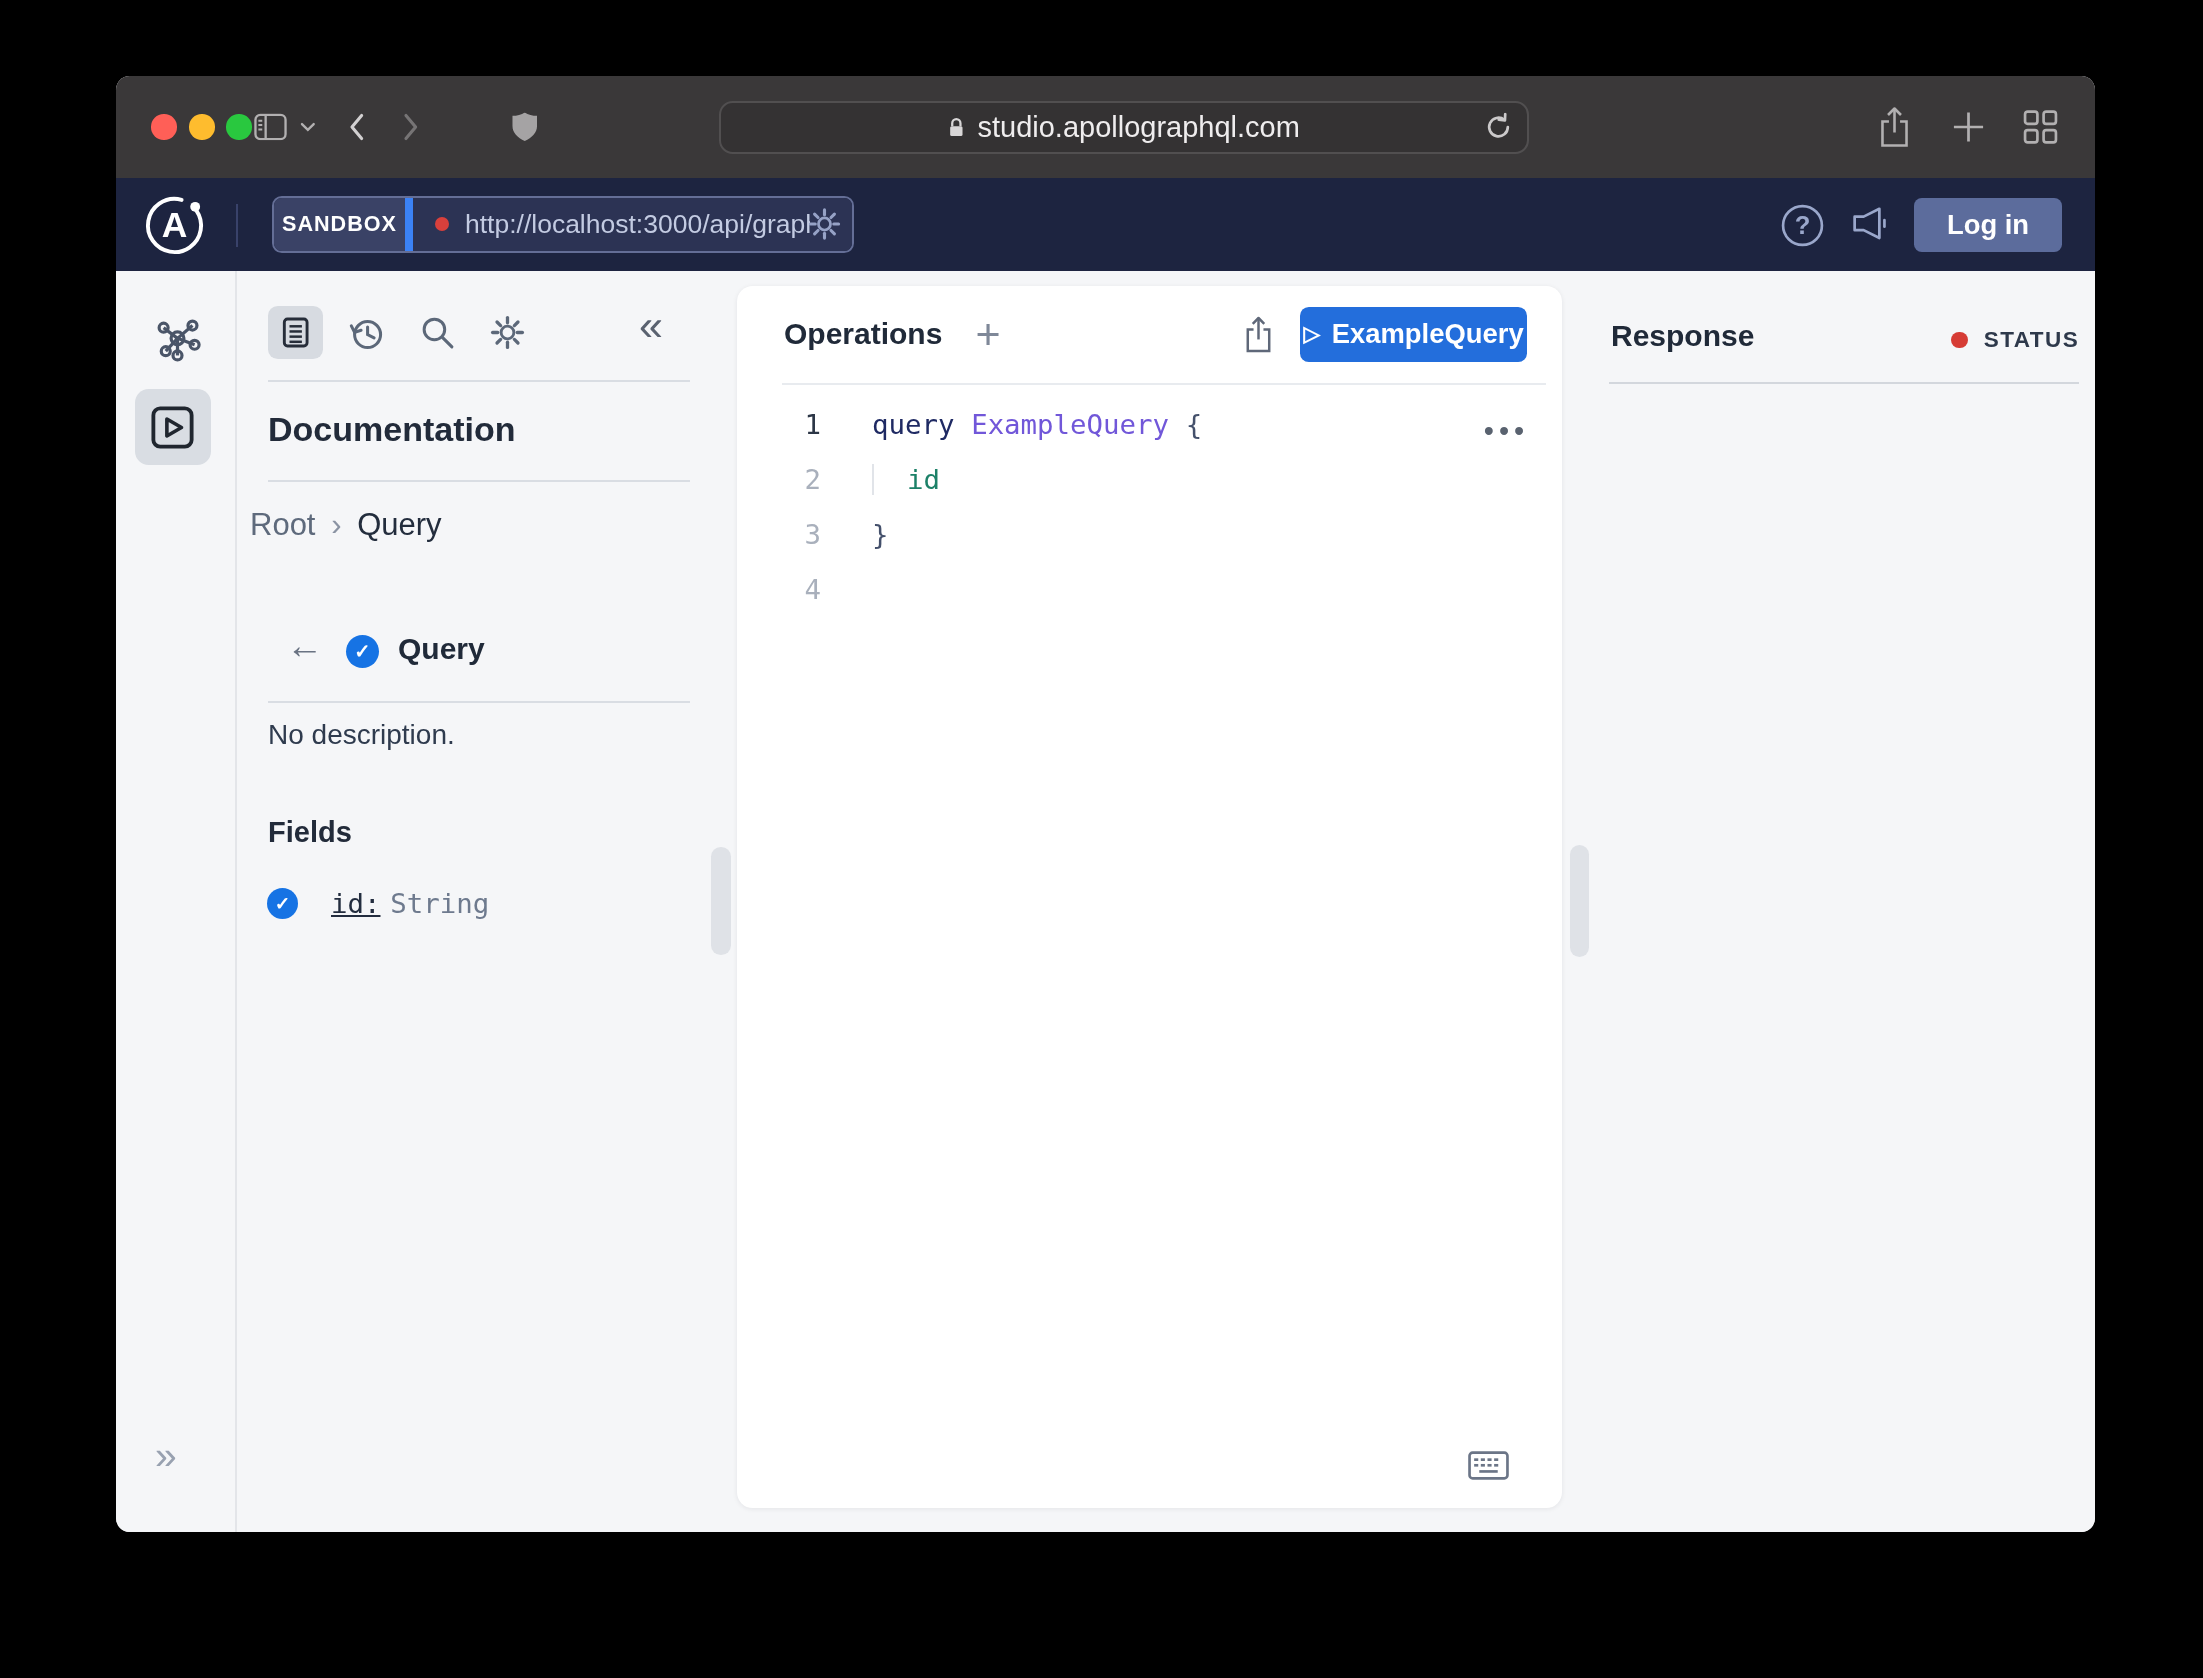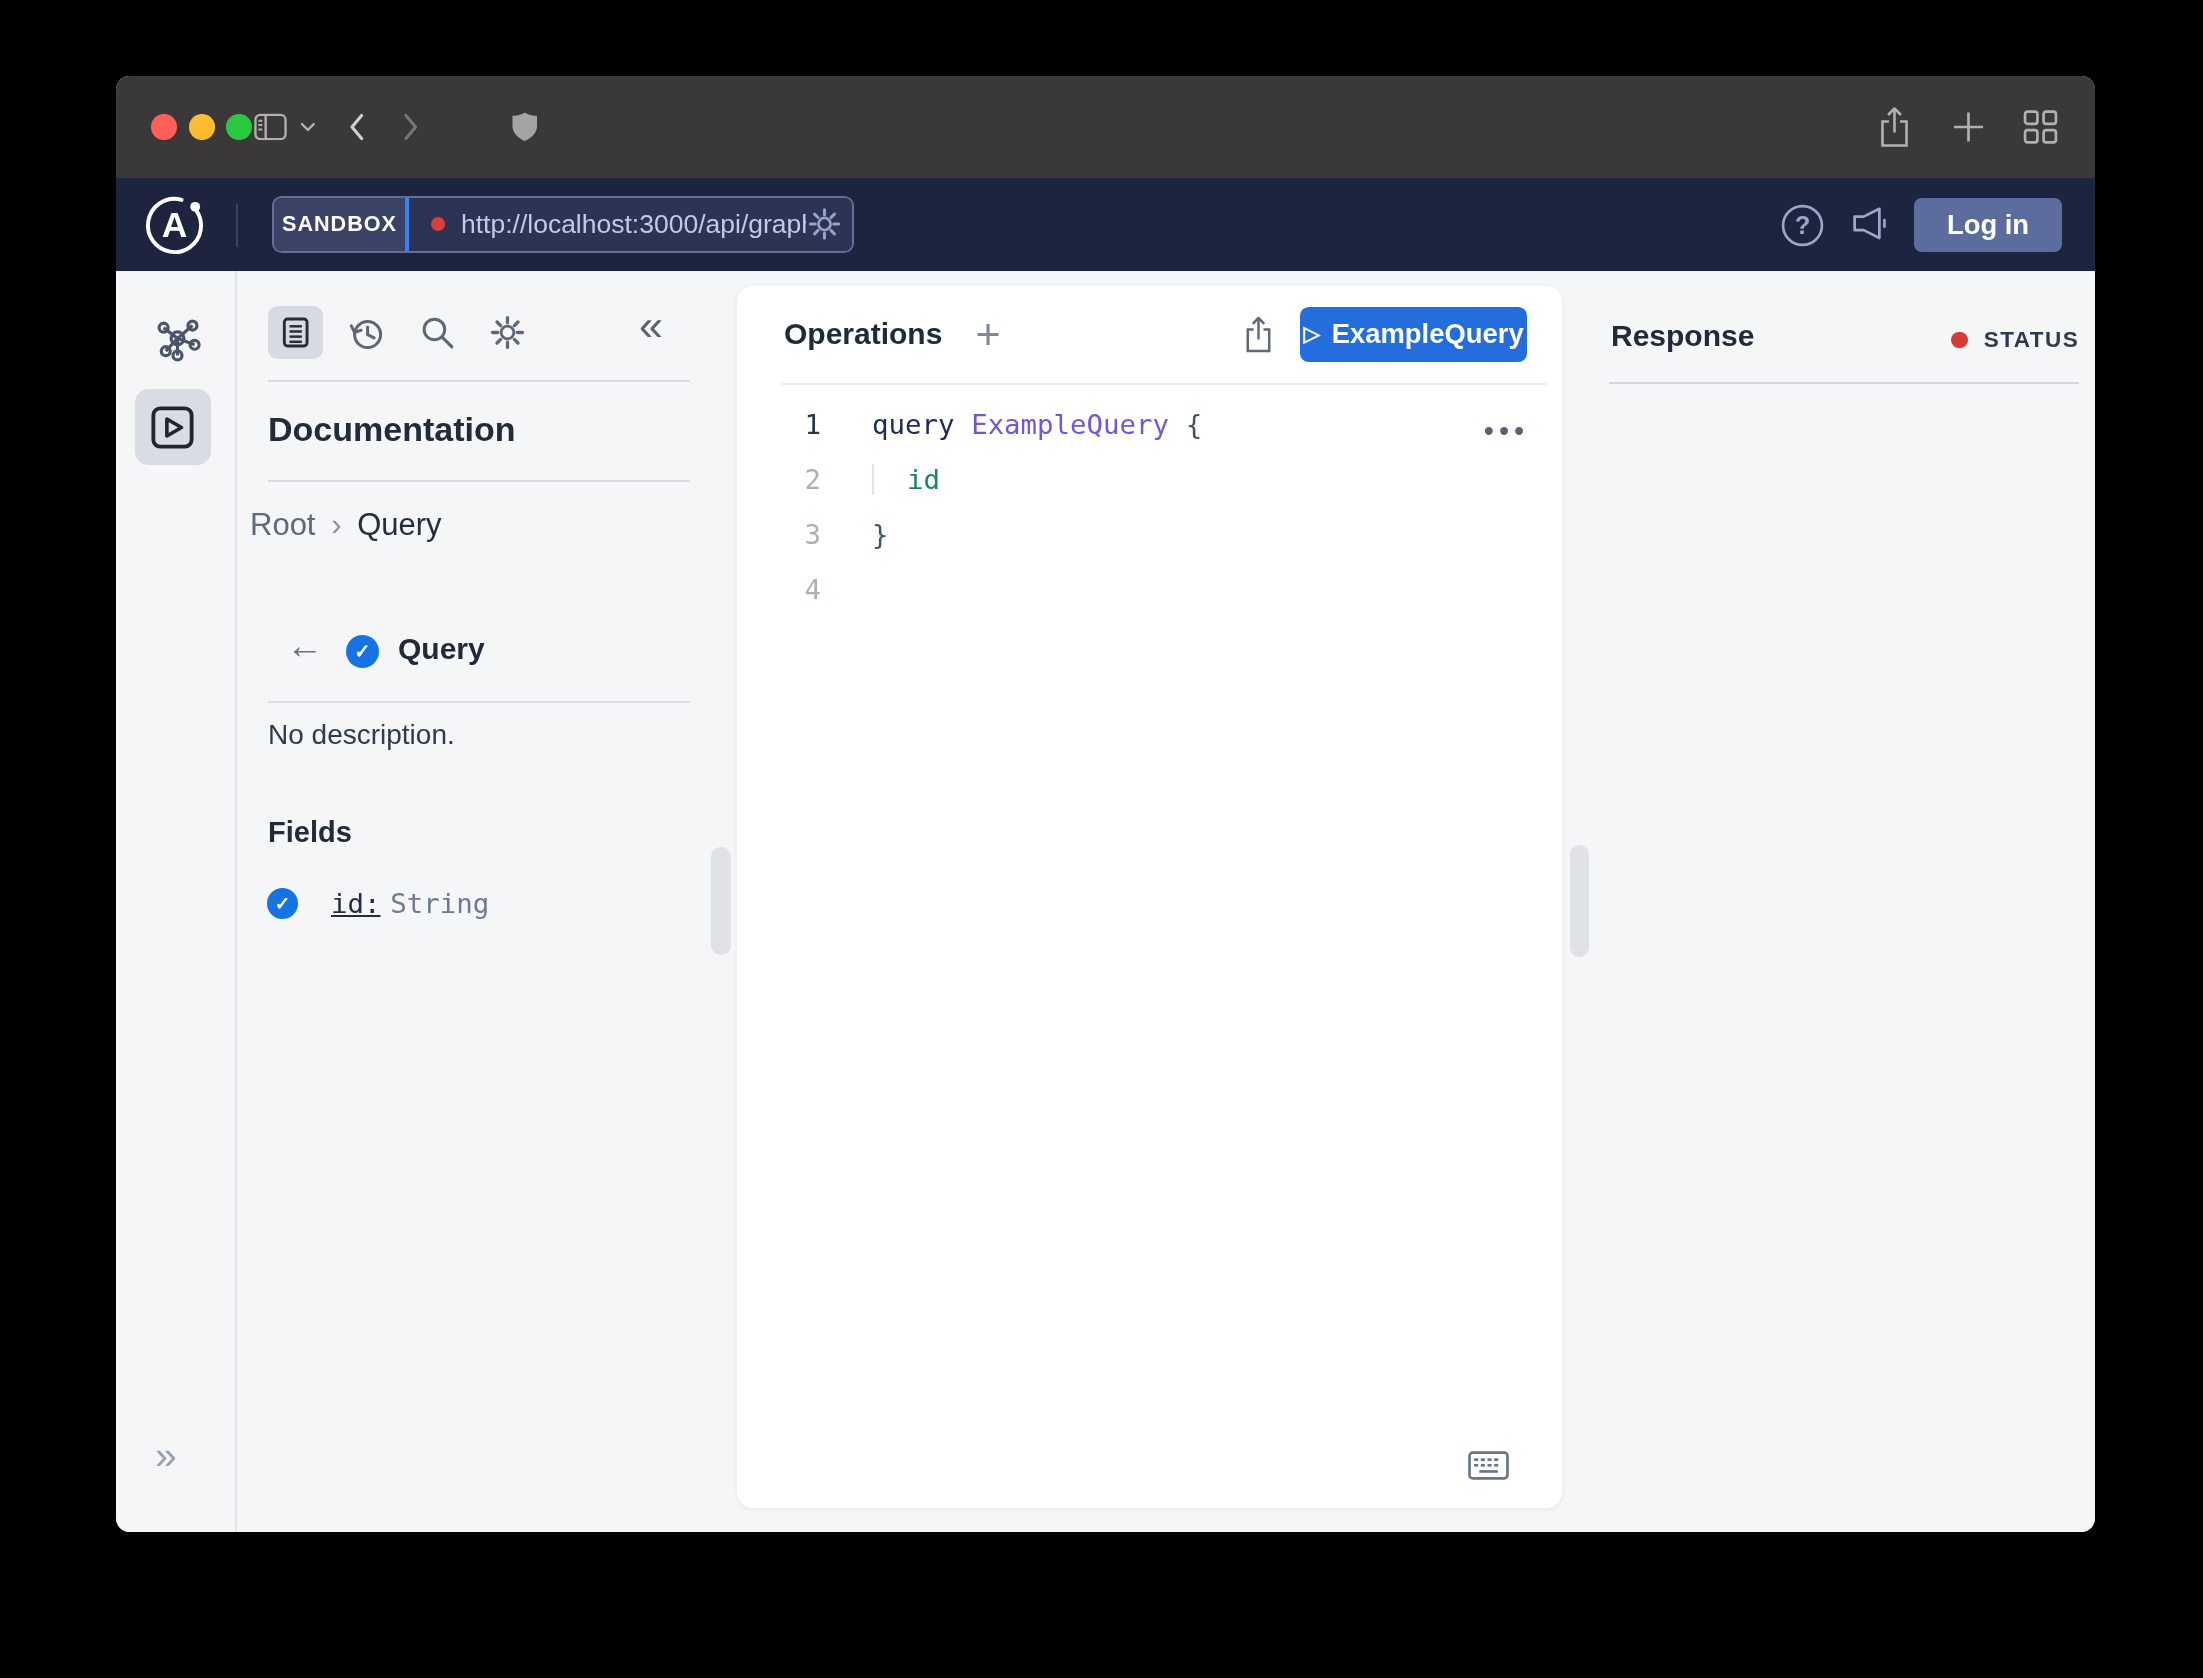--- a/index.html
+++ b/index.html
@@ -21,21 +21,21 @@
           color:#efedee;font-size:29px;}
   .urlbar .refresh{position:absolute;right:13.7px;top:50%;transform:translateY(-50%);}
   
   .appbar{height:93px;background:#1d2440;position:relative;flex:none;}
   .appbar .aitem{position:absolute;}
   .hdr-divider{left:120px;top:25.5px;height:43px;width:2px;background:#39426a;}
   .pill{left:156px;top:17.6px;width:582px;height:57px;box-sizing:border-box;
         border:2px solid #646e96;border-radius:9.8px;display:flex;overflow:hidden;}
   .pill-label{width:131px;flex:none;background:#3a4266;color:#fff;font-weight:bold;
               font-size:21.6px;letter-spacing:1px;display:flex;align-items:center;
-              justify-content:center;border-right:4px solid #3b82f6;}
+              justify-content:center;border-right:8px solid #3b82f6;}
   .pill-input{flex:1;background:#2c3354;display:flex;align-items:center;
               position:relative;padding-left:21.6px;min-width:0;}
   .dot-red{width:14.7px;height:14.7px;border-radius:50%;background:#d9403c;flex:none;}
   .endpoint{margin-left:15.7px;color:#c3cbe2;font-size:26.5px;white-space:nowrap;
             overflow:hidden;max-width:345px;}
   .pill-gear{position:absolute;right:9.8px;top:50%;transform:translateY(-50%);}
   .login{left:1798px;top:19.6px;width:148px;height:54px;background:#5c6c9c;border-radius:7.8px;
          color:#fff;font-size:27.4px;font-weight:600;display:flex;align-items:center;
          justify-content:center;cursor:pointer;}
   
@@ -137,20 +137,31 @@
     <svg class="cicon" style="left:231px" width="19.6" height="29" viewBox="0 0 20 30">
       <polyline points="15,3 5,15 15,27" fill="none" stroke="#d2d0d1" stroke-width="3.2" stroke-linecap="round" stroke-linejoin="round"></polyline>
     </svg>
     <svg class="cicon" style="left:285px" width="19.6" height="29" viewBox="0 0 20 30">
       <polyline points="5,3 15,15 5,27" fill="none" stroke="#767475" stroke-width="3.2" stroke-linecap="round" stroke-linejoin="round"></polyline>
     </svg>
     <svg class="cicon" style="left:396px" width="25.5" height="29" viewBox="0 0 22 26">
       <path d="M11 0 C14 2 18 3 22 3 V12 C22 18 17.5 22.5 11 25.5 C4.5 22.5 0 18 0 12 V3 C4 3 8 2 11 0 Z" fill="#a5a3a4"></path>
     </svg>
 
+    <div class="urlbar">
+      <svg width="16.7" height="20.6" viewBox="0 0 16 20">
+        <path d="M4 9 V6 a4 4 0 0 1 8 0 V9" fill="none" stroke="#d8d6d7" stroke-width="2.2"></path>
+        <rect x="2" y="9" width="12" height="9.5" rx="1.5" fill="#d8d6d7"></rect>
+      </svg>
+      <span>studio.apollographql.com</span>
+      <svg class="refresh" width="29" height="29" viewBox="0 0 28 28">
+        <path d="M23 14 a9 9 0 1 1 -3.4 -7" fill="none" stroke="#cbc9ca" stroke-width="2.6" stroke-linecap="round"></path>
+        <path d="M20.5 1.5 L20.2 7.6 L14.2 7" fill="none" stroke="#cbc9ca" stroke-width="2.6" stroke-linecap="round" stroke-linejoin="round"></path>
+      </svg>
+    </div>
 
     <svg class="cicon" style="left:1760px" width="37" height="45" viewBox="0 0 40 48">
       <path d="M14 18 H7 v26 h26 V18 h-7" fill="none" stroke="#b2b0b1" stroke-width="2.8"></path>
       <line x1="20" y1="30" x2="20" y2="5" stroke="#b2b0b1" stroke-width="2.8"></line>
       <polyline points="13,11 20,4 27,11" fill="none" stroke="#b2b0b1" stroke-width="2.8" stroke-linejoin="round"></polyline>
     </svg>
     <svg class="cicon" style="left:1835px" width="35" height="35" viewBox="0 0 36 36">
       <line x1="18" y1="3" x2="18" y2="33" stroke="#b2b0b1" stroke-width="2.8"></line>
       <line x1="3" y1="18" x2="33" y2="18" stroke="#b2b0b1" stroke-width="2.8"></line>
     </svg>

